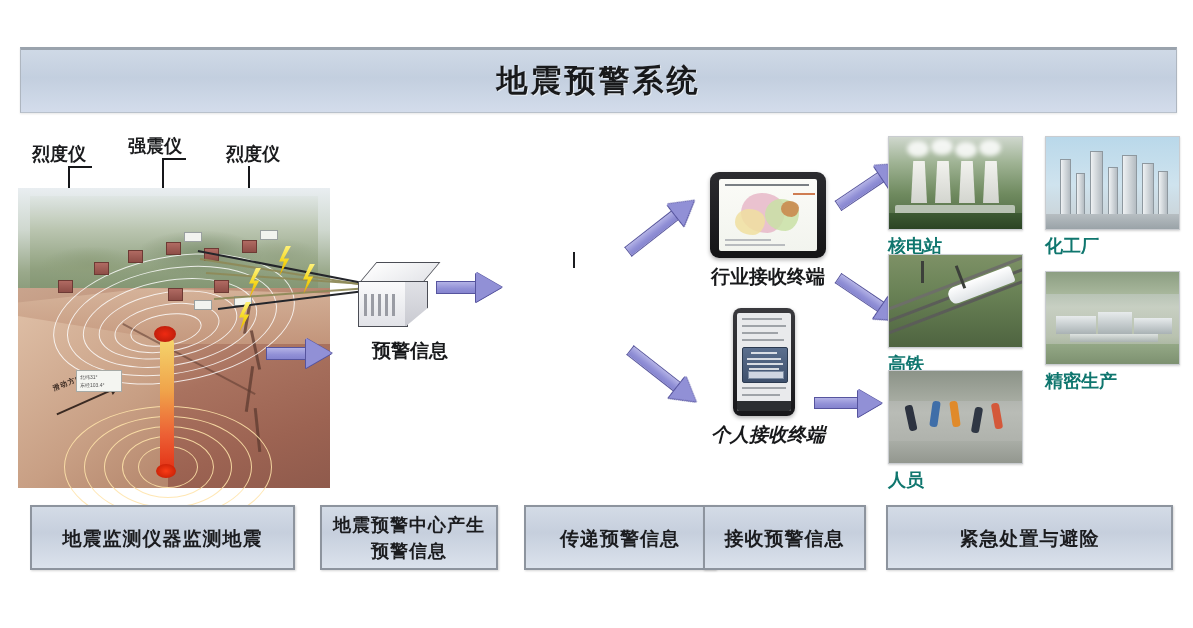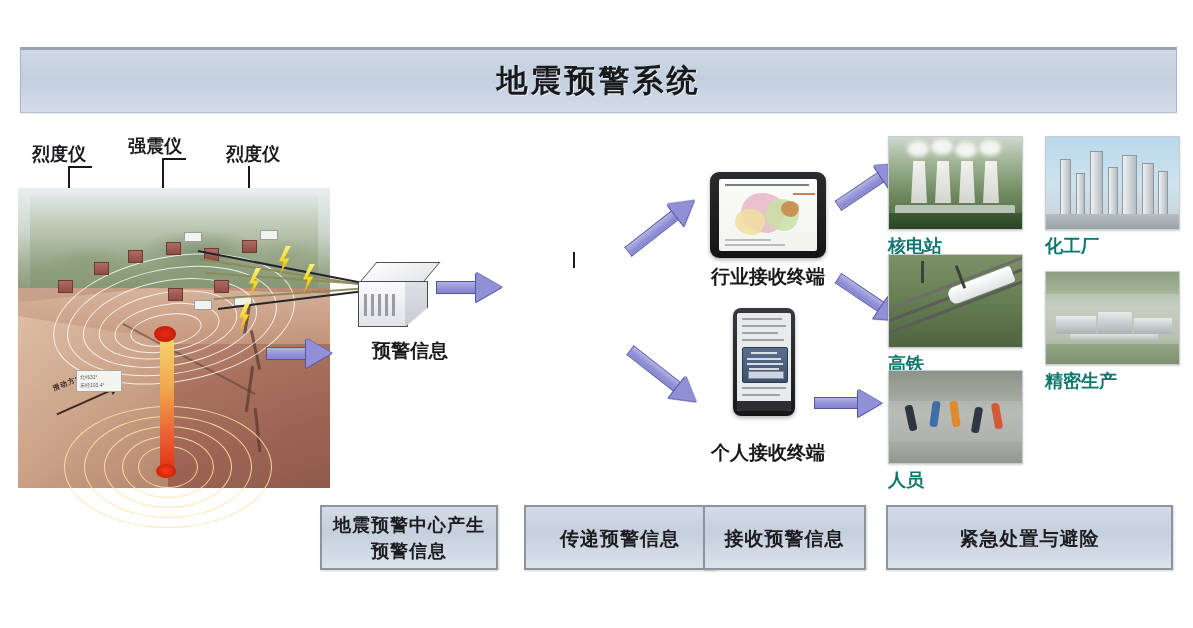--- a/index.html
+++ b/index.html
@@ -347,21 +347,21 @@
         <div class="ph-dialog-line" style="left:4px;top:10px;width:34px;"></div>
         <div class="ph-dialog-line" style="left:4px;top:15px;width:36px;"></div>
         <div class="ph-dialog-line" style="left:6px;top:20px;width:30px;"></div>
         <div class="ph-btn" style="position:absolute;left:5px;bottom:3px;width:34px;height:6px;background:#cfd6e2;border:1px solid #7d8da4;"></div>
       </div>
       <div class="ph-line" style="left:5px;top:74px;width:44px;"></div>
       <div class="ph-line" style="left:5px;top:81px;width:38px;"></div>
       <div style="position:absolute;left:0;bottom:0;width:100%;height:10px;background:#2c2e31;"></div>
     </div>
   </div>
-  <div class="node-label" style="left:690px;top:328px;width:156px;">个人接收终端</div>
+  <div class="node-label" style="left:690px;top:310px;width:156px;font-style:italic;">个人接收终端</div>
 
   <div class="arrow" style="left:838px;top:66px;width:80px;height:56px;transform:rotate(-34deg);transform-origin:left center;">
     <div class="arrow-shaft" style="left:0;top:22px;width:56px;height:12px;border-right:none;"></div>
     <div class="arrow-head" style="left:52px;top:14px;border-top:14px solid transparent;border-bottom:14px solid transparent;border-left:24px solid #9190d6;filter:drop-shadow(1px 0 0 #56549e) drop-shadow(-1px 1px 0 #56549e);"></div>
   </div>
   <div class="arrow" style="left:838px;top:138px;width:80px;height:56px;transform:rotate(34deg);transform-origin:left center;">
     <div class="arrow-shaft" style="left:0;top:22px;width:56px;height:12px;border-right:none;"></div>
     <div class="arrow-head" style="left:52px;top:14px;border-top:14px solid transparent;border-bottom:14px solid transparent;border-left:24px solid #9190d6;filter:drop-shadow(1px 0 0 #56549e) drop-shadow(-1px 1px 0 #56549e);"></div>
   </div>
 
@@ -441,20 +441,23 @@
         <div class="person" style="left:104px;top:32px;background:#d4583a;transform:rotate(-10deg);"></div>
         <div style="position:absolute;left:0;bottom:0;width:133px;height:22px;background:linear-gradient(180deg,#a9ada6,#93978f);"></div>
       </div>
       <div class="photo-caption">人员</div>
     </div>
 
   </div>
 </div>
 
 <div id="process-row">
+  <div class="process-box" style="left:30px;width:265px;">
+    <span class="process-text">地震监测仪器监测地震</span>
+  </div>
   <div class="process-box" style="left:320px;width:178px;">
     <span class="process-text two-line" style="white-space:pre-line;">地震预警中心产生
 预警信息</span>
   </div>
   <div class="process-box" style="left:524px;width:192px;">
     <span class="process-text">传递预警信息</span>
   </div>
   <div class="process-box" style="left:703px;width:163px;">
     <span class="process-text">接收预警信息</span>
   </div>

